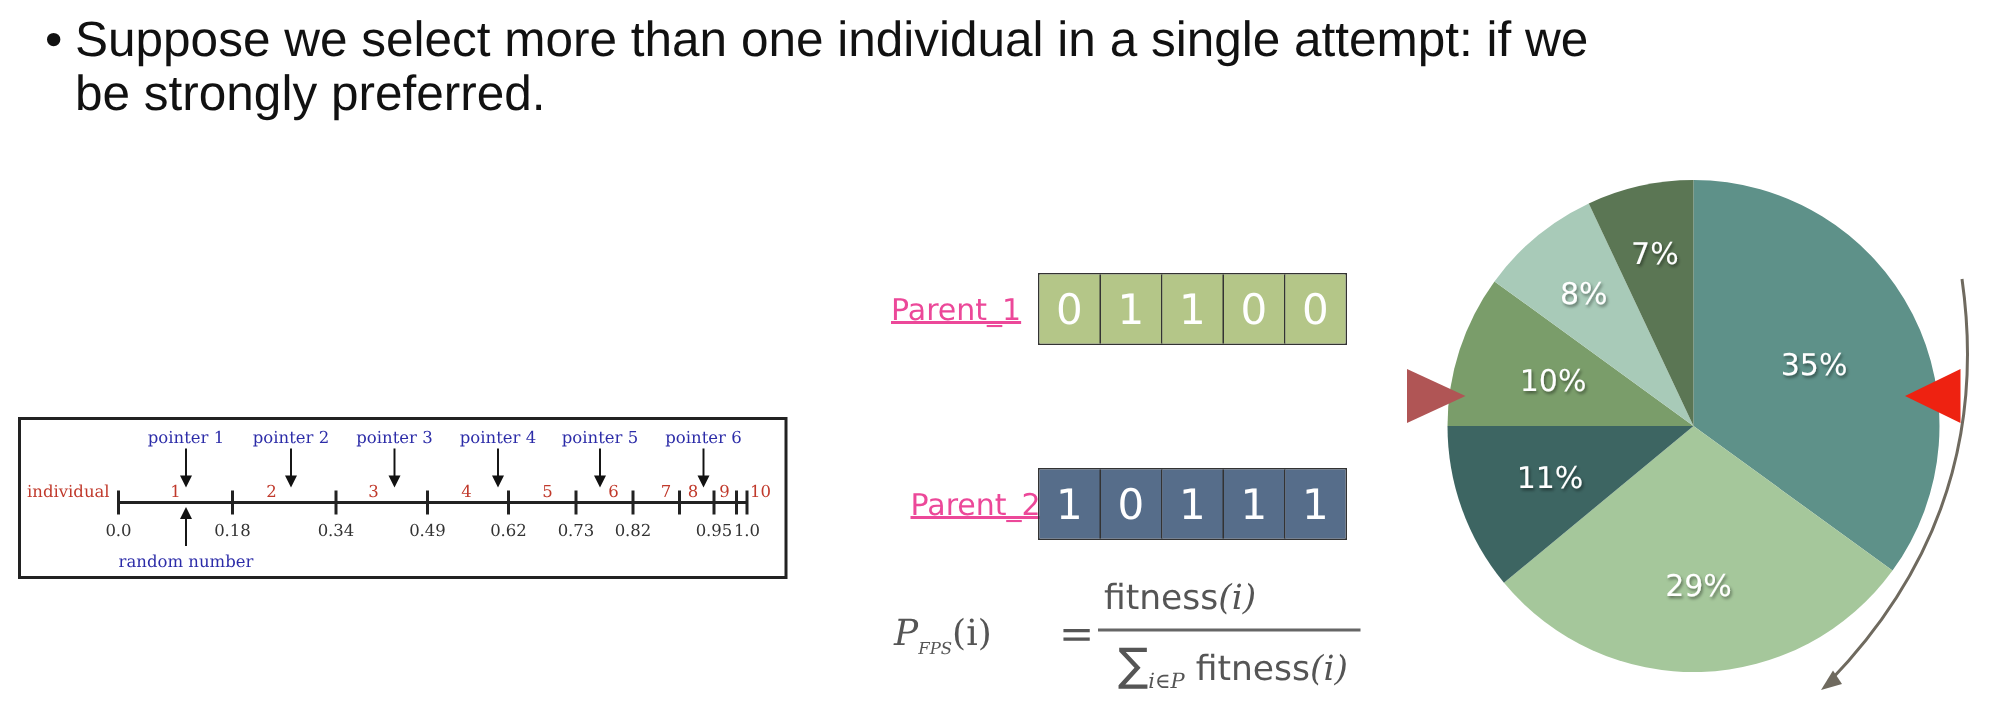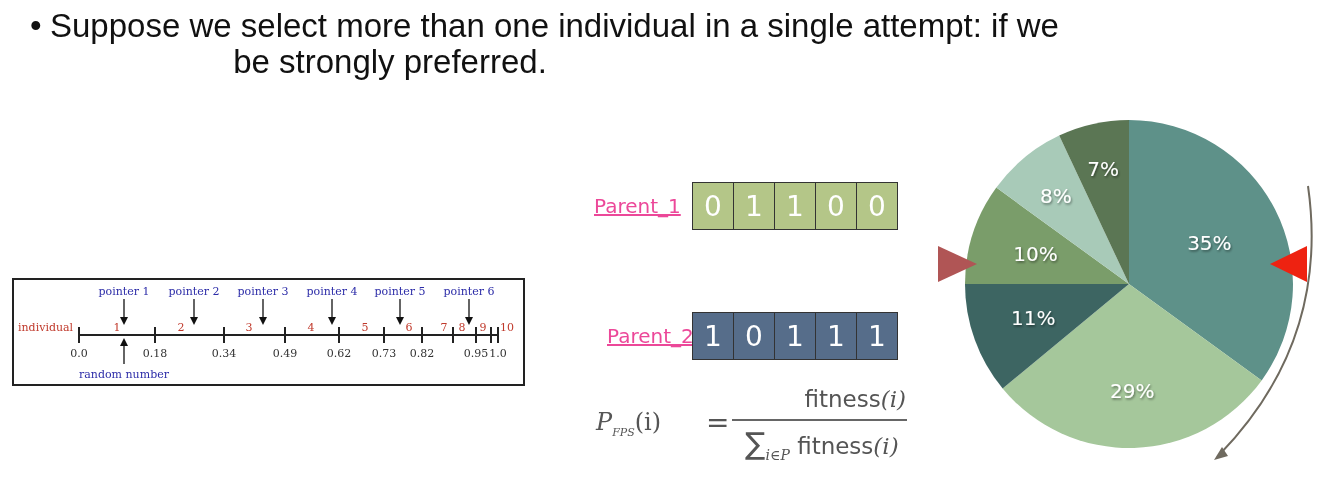--- a/index.html
+++ b/index.html
@@ -1,34 +1,34 @@
 <!DOCTYPE html>
 <html><head>
 <meta charset="utf-8">
 <style>
   html, body { margin:0; padding:0; background:#ffffff; }
   body { width:1337px; height:479px; position:relative; overflow:hidden; font-family:"Liberation Sans", sans-serif; }
   .bullet-block { position:absolute; left:30px; top:8px; width:680px; font-size:33px; line-height:36px; color:#111; }
   .bullet-block .dot { position:absolute; left:0; top:0; }
   .bullet-block .text { position:absolute; left:20px; top:0; width:680px; }
-  .bullet-line { display:block; white-space:nowrap;text-align:center; }
+  .bullet-line { display:block; white-space:nowrap; }
 
   .numline-box { position:absolute; left:12px; top:278px; width:513px; height:108px; border:2px solid #222; box-sizing:border-box; background:#fff; font-family:"DejaVu Serif", serif; }
   .nl-svg { position:absolute; left:0; top:0; }
 
   .parent-label { position:absolute; font-family:"DejaVu Sans", sans-serif; font-size:20px; color:#ec4899;text-decoration:underline; }
   .chromosome { position:absolute; left:692px; width:206px; height:48px; display:flex; border:1px solid #333; box-sizing:border-box; }
   .gene { flex:1; border-right:1px solid #333; display:flex; align-items:center; justify-content:center; color:#fff; font-family:"DejaVu Sans", sans-serif; font-size:28px; }
   .gene:last-child { border-right:none; }
 
   .formula { position:absolute; left:596px; top:386px; width:330px; height:80px; font-family:"DejaVu Serif", serif; color:#555; }
   .f-lhs { position:absolute; left:0; top:22px; font-size:24px; font-style:italic; }
   .f-lhs sub { font-size:11px; }
   .f-eq { position:absolute; left:110px; top:20px; font-size:28px; }
-  .f-num { position:absolute; left:140px; top:0px; width:170px; text-align:right; font-size:23px; font-family:"DejaVu Sans", sans-serif; }
+  .f-num { position:absolute; left:140px; top:0px; width:170px; text-align:left; font-size:23px; font-family:"DejaVu Sans", sans-serif; }
   .f-bar { position:absolute; left:136px; top:33px; width:175px; height:2px; background:#666; }
   .f-den { position:absolute; left:136px; top:40px; width:180px; text-align:center; font-size:23px; font-family:"DejaVu Sans", sans-serif; }
   .f-den sub { font-style:italic; font-family:"DejaVu Serif", serif; font-size:14px;text-align:center; }
   .it { font-style:italic; font-family:"DejaVu Serif", serif; }
 
   .pie-svg { position:absolute; left:930px; top:110px; }
 </style>
 </head>
 <body>
 

